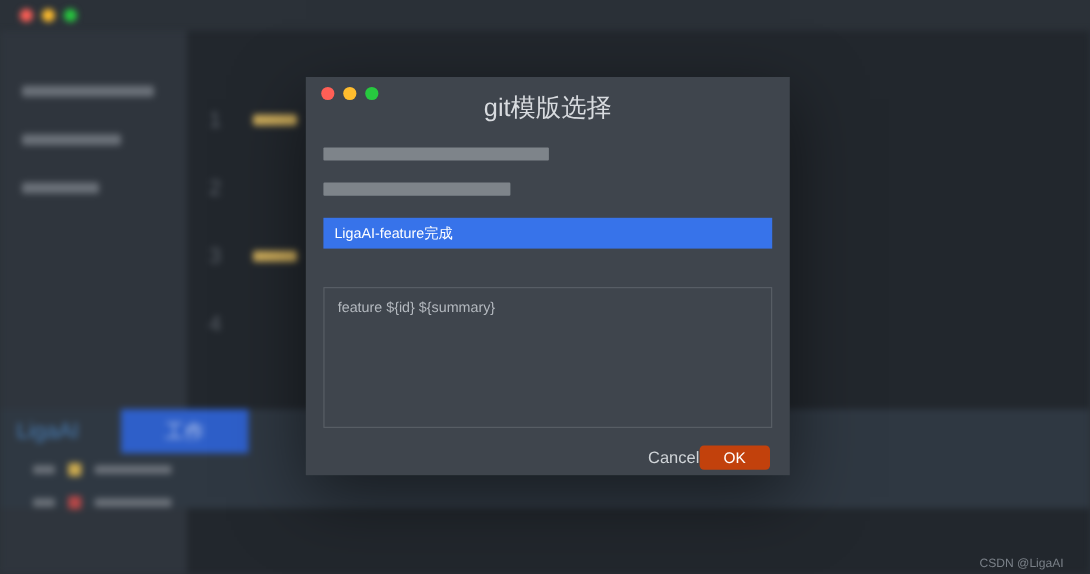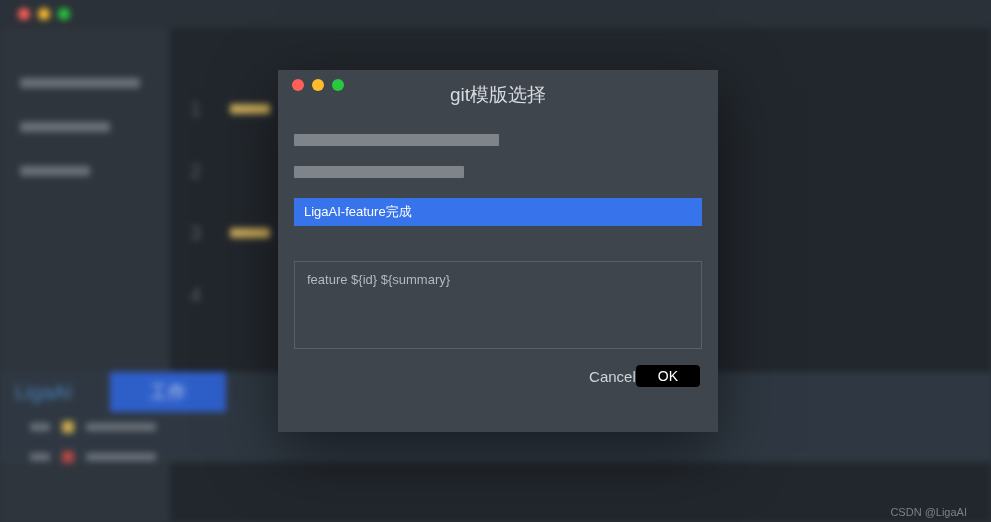--- a/index.html
+++ b/index.html
@@ -118,21 +118,21 @@
       align-items: center;
       padding-left: 14px;
       gap: 8px;
       position: relative;
     }
     .dlg-title {
       position: absolute;
       left: 0; right: 0;
       text-align: center;
       color: #d8dbdf;
-      font-size: 19px;
+      font-size: 23px;
       top: 12px;
     }
     .dlg-body {
       padding: 34px 16px 0 16px;
     }
     .ph-row {
       height: 12px;
       background: #7e848a;
       border-radius: 1px;
       margin-bottom: 20px;
@@ -142,39 +142,39 @@
     .sel-row {
       background: #3773ea;
       color: #fff;
       font-size: 13px;
       padding: 5px 10px;
       width: 408px;
       margin-bottom: 35px;
     }
     .preview {
       border: 1px solid #5a6068;
-      height: 88px;
+      height: 128px;
       padding: 10px 12px;
       color: #b4b9bf;
       font-size: 13px;
       width: 408px;
     }
     .dlg-footer {
       display: flex;
       justify-content: flex-end;
       padding: 16px 18px;
       align-items: center;
     }
     .btn-cancel {
       color: #d0d4d8;
       font-size: 15px;
       cursor: pointer;
     }
     .btn-ok {
-      background: #000000;
+      background: #c2410c;
       color: #fff;
       font-size: 14px;
       padding: 3px 22px;
       border-radius: 4px;
       cursor: pointer;
     }
   </style>
 </head>
 <body>
 

